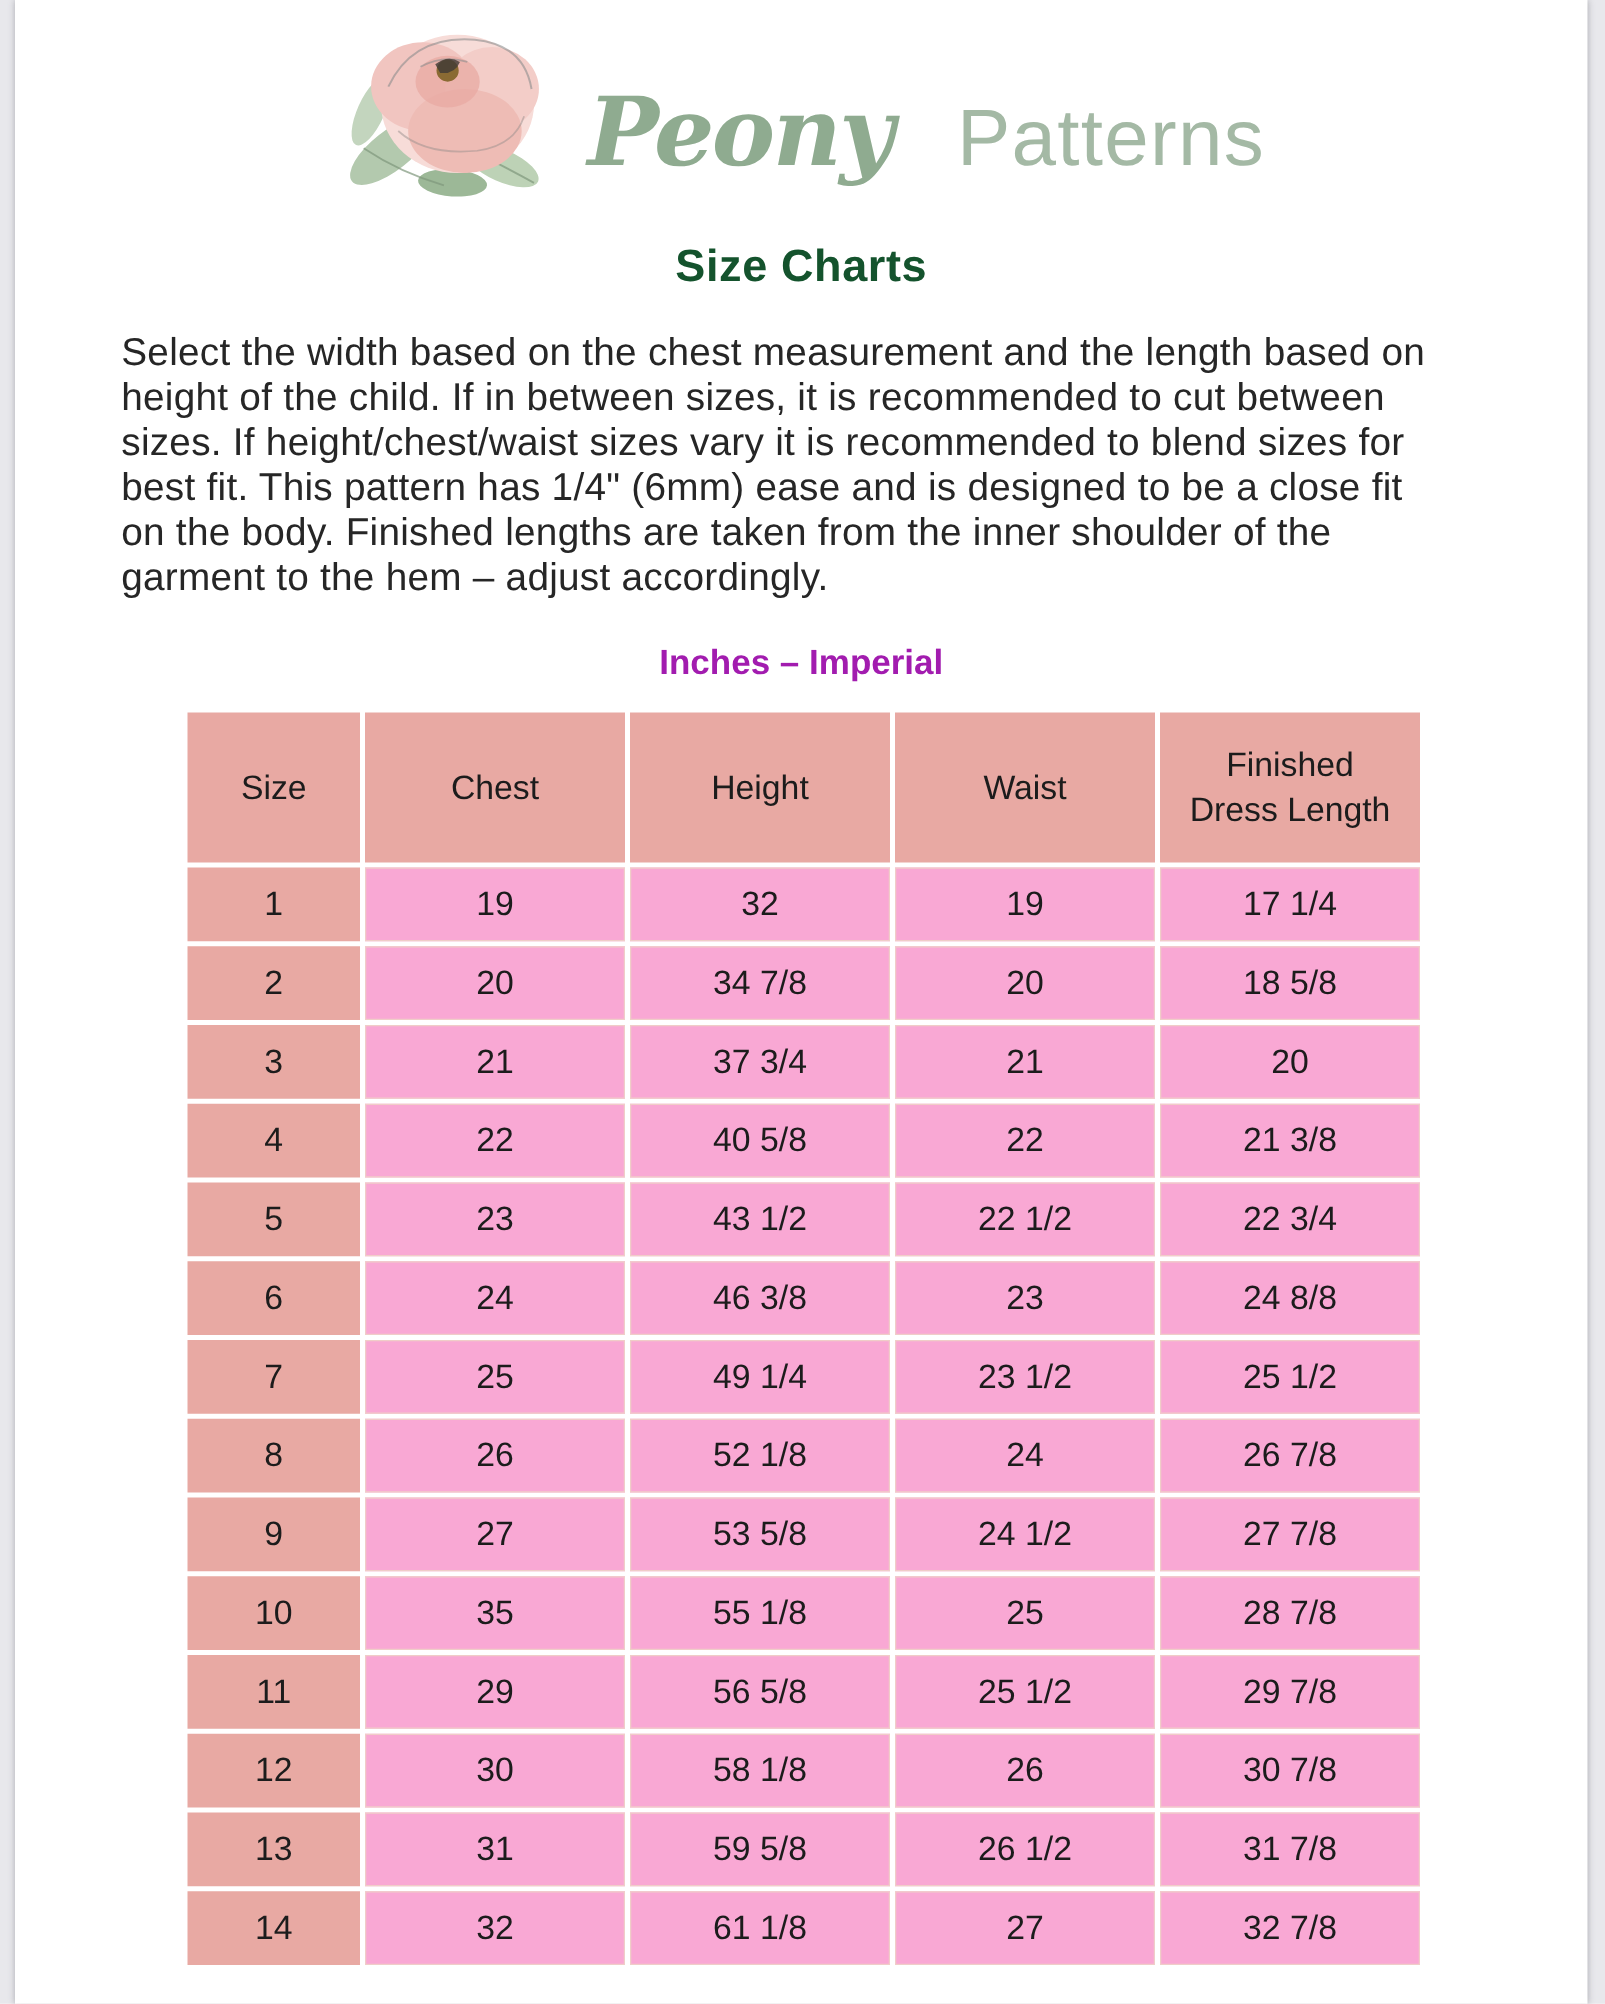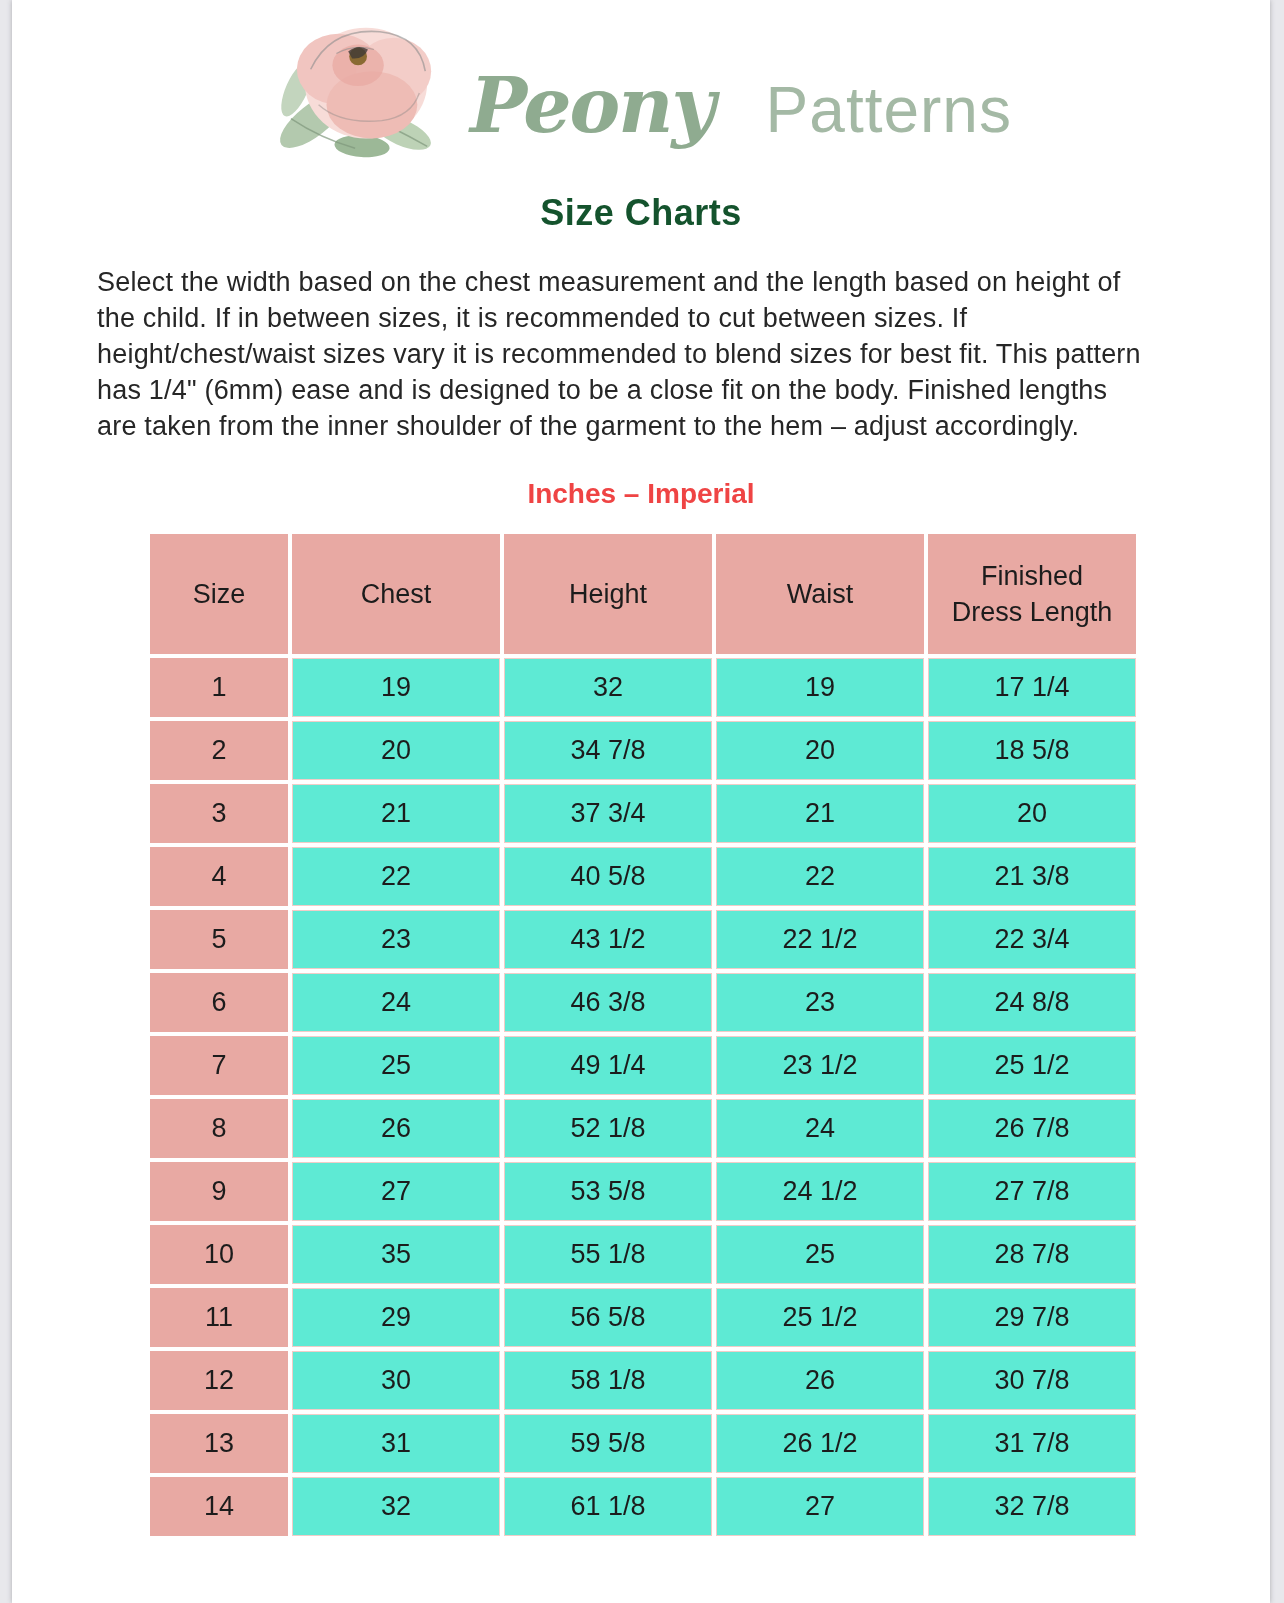--- a/index.html
+++ b/index.html
@@ -39,27 +39,27 @@
   
   .page-title{
     margin:20px 0 0 0;
     text-align:center;
     font-size:36px;font-weight:bold;color:#14532d;
     letter-spacing:.5px;
   }
   .intro{
     margin:30px 0 4px 85px;
     width:1055px;
-    font-size:27px;line-height:36px;
+    font-size:31px;line-height:36px;
     color:#262626;letter-spacing:.2px;
   }
   .table-title{
     margin:34px 0 0 0;
     text-align:center;
-    font-size:28px;font-weight:bold;color:#ef4444;
+    font-size:28px;font-weight:bold;color:#a21caf;
   }
   
   table.size-chart{
     margin:20px 0 0 134px;
     border-collapse:separate;
     border-spacing:4px;
     table-layout:fixed;
     width:994px;
   }
   .size-chart col.c0{width:138px;}
@@ -72,21 +72,21 @@
   }
   .size-chart td{
     text-align:center;vertical-align:middle;
     font-size:27px;color:#1c1c1c;
     height:57px;padding:0;
   }
   .size-chart td.size-cell{
     background:var(--cell-pink,#e8a9a3);
   }
   .size-chart td.data-cell{
-    background:#5eead4;
+    background:#f9a8d4;
     border:1px solid var(--cell-border-pink,#f0cdc8);
   }
 </style>
 </head>
 <body>
 
 <div class="page">
 
   <div class="logo-row">
     <svg class="flower" viewBox="0 0 190 160" aria-hidden="true">

